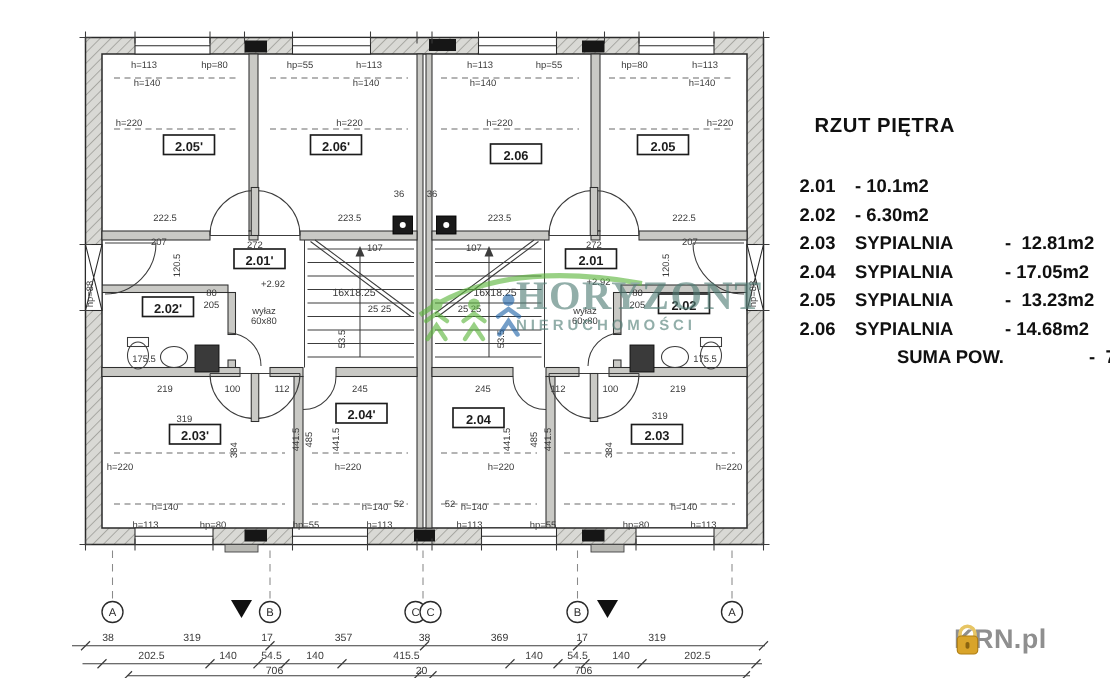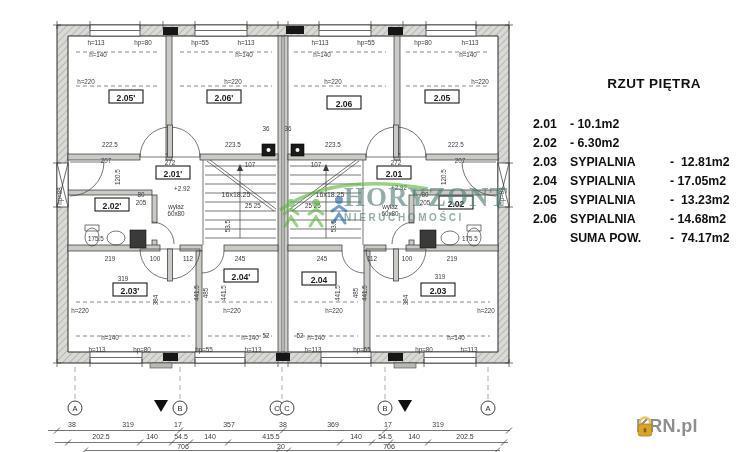--- a/index.html
+++ b/index.html
@@ -9,26 +9,26 @@
   svg text{fill:#2e2e2e;}
   .dim{font:6.3px "Liberation Sans",sans-serif;text-anchor:middle;fill:#3a3a3a;}
   .room-code{font:bold 8.6px "Liberation Sans",sans-serif;text-anchor:middle;fill:#1c1c1c;}
   .axis-lbl{font:7.5px "Liberation Sans",sans-serif;text-anchor:middle;fill:#2a2a2a;}
   .thin{stroke:#3c3c3c;stroke-width:.7;fill:none;}
   .wall{fill:#c9c9c5;stroke:#2f2f2f;stroke-width:.7;}
   .dash{stroke:#6a6a6a;stroke-width:.8;stroke-dasharray:4 3;fill:none;}
   .lead{stroke:#8a8a8a;stroke-width:.7;stroke-dasharray:5 4;fill:none;}
   
   #legend{position:absolute;left:533px;top:76px;width:196px;color:#101010;}
-  #legend .title{font-weight:bold;font-size:13.5px;letter-spacing:.4px;text-align:right;
+  #legend .title{font-weight:bold;font-size:13.5px;letter-spacing:.4px;text-align:left;
                  margin:0 28px 24px 10px;}
   #legend .row{display:grid;grid-template-columns:37px 100px auto;font-weight:bold;
                font-size:12.3px;line-height:19px;white-space:nowrap;}
   #legend .total{display:grid;grid-template-columns:37px 100px auto;font-weight:bold;
-                 font-size:12.3px;line-height:19px;white-space:nowrap;}
+                 font-size:12.3px;line-height:19px;white-space:nowrap;gap:28px;}
   
   #watermark{position:absolute;left:278px;top:176px;width:270px;height:58px;opacity:.62;}
   #wm-text{position:absolute;left:66px;top:8px;color:#517e76;}
   #wm-line1{font-family:"Liberation Serif",serif;font-weight:bold;font-size:27px;
             letter-spacing:1px;line-height:26px;}
   #wm-line2{font-size:10px;letter-spacing:2.6px;font-weight:600;line-height:15px;}
   
   #krn{position:absolute;left:636px;top:416px;display:flex;align-items:center;gap:2px;}
   #krn .txt{color:#8f8f8f;font-weight:bold;font-size:18px;letter-spacing:.3px;}
 </style>

